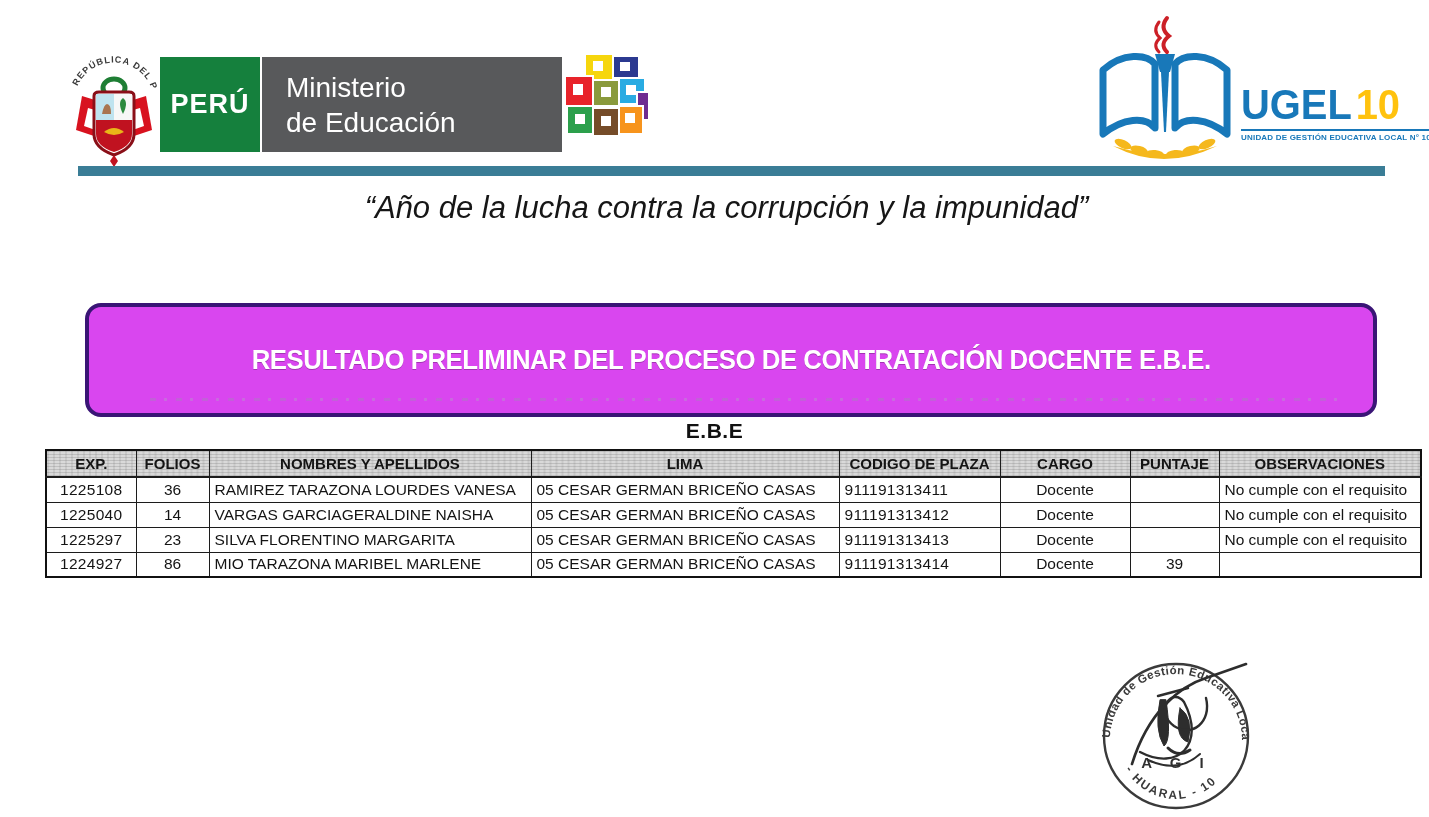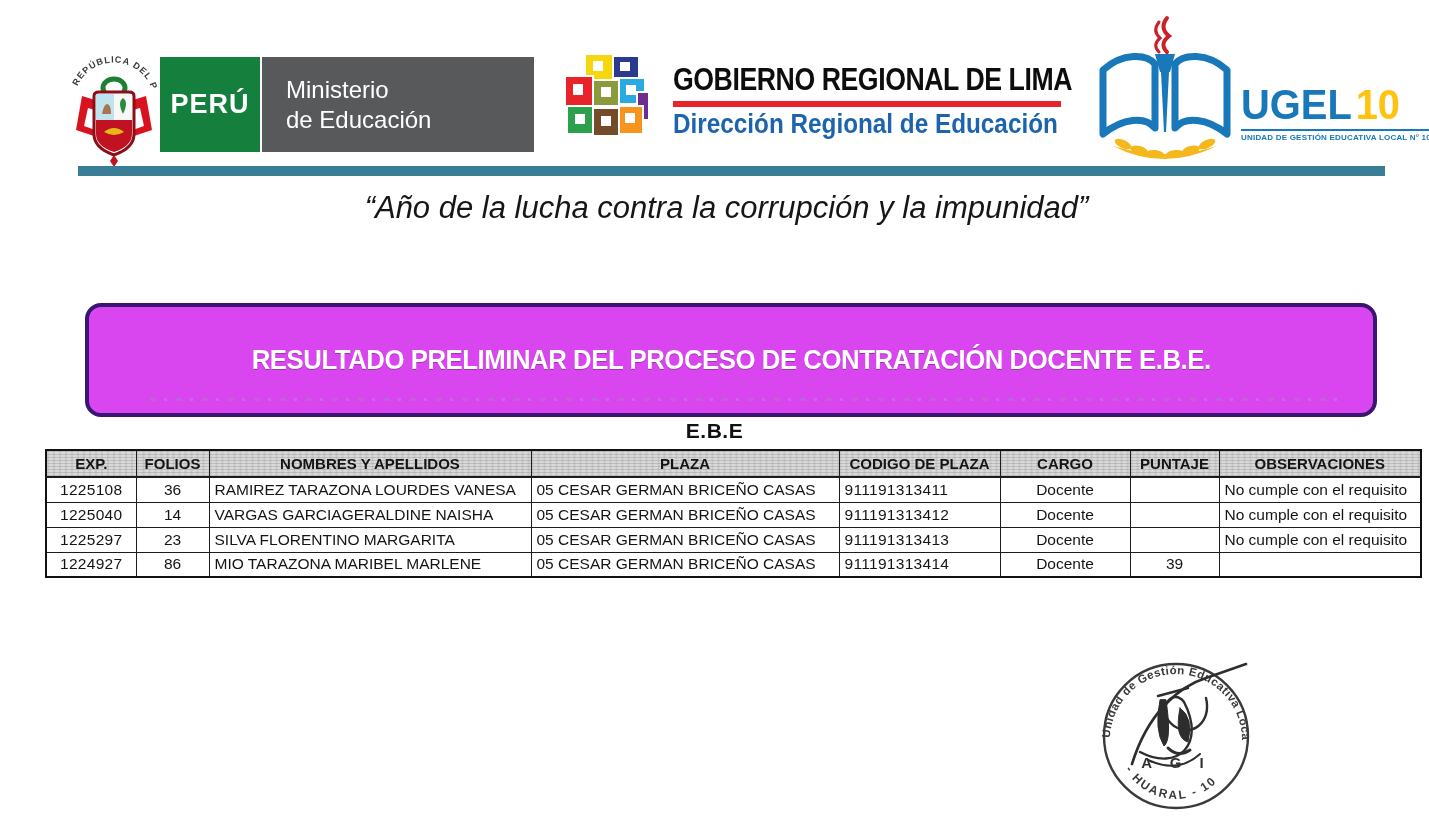--- a/index.html
+++ b/index.html
@@ -7,23 +7,23 @@
   .page { position:relative; width:1429px; height:817px; background:#fff; overflow:hidden; }
 
   
   .hdr { position:absolute; top:0; left:0; width:100%; height:180px; }
 
   .coat { position:absolute; left:68px; top:48px; }
 
   .peru-block { position:absolute; left:160px; top:57px; width:100px; height:95px;
     background:#15803d; color:#fff; display:flex; align-items:center; justify-content:center;
     font-size:27px; font-weight:bold; letter-spacing:1px; }
-  .gray-block { position:absolute; left:262px; top:57px; width:272px; height:95px;
+  .gray-block { position:absolute; left:262px; top:57px; width:300px; height:95px;
     background:#58595b; color:#fff; display:flex; flex-direction:column; justify-content:center;
-    padding-left:24px; font-size:24px; line-height:1.25; }
+    padding-left:24px; font-size:28px; line-height:1.25; }
 
   .regional { position:absolute; left:563px; top:52px; display:flex; align-items:flex-start; }
   .puzzle { margin-right:22px; }
   .regional-text { padding-top:10px; }
   .regional-title { font-weight:bold; font-size:31px; color:#0d0d0d; white-space:nowrap;
     transform:scaleX(.86); transform-origin:left; letter-spacing:-0.5px; }
   .regional-underline { width:388px; height:6px; background:#e8232a; margin-top:3px; }
   .regional-subtitle { font-weight:bold; font-size:27px; color:#1c64ae; white-space:nowrap;
     transform:scaleX(.9); transform-origin:left; margin-top:2px; }
 
@@ -129,25 +129,20 @@
           <rect x="30" y="9" width="10" height="10"></rect>
           <rect x="57" y="10" width="10" height="9"></rect>
           <rect x="10" y="32" width="10" height="11"></rect>
           <rect x="38" y="35" width="10" height="10"></rect>
           <rect x="63" y="33" width="10" height="10"></rect>
           <rect x="12" y="62" width="10" height="10"></rect>
           <rect x="38" y="64" width="10" height="10"></rect>
           <rect x="62" y="61" width="10" height="10"></rect>
         </g>
       </svg>
-      <div class="regional-text">
-        <div class="regional-title">GOBIERNO REGIONAL DE LIMA</div>
-        <div class="regional-underline"></div>
-        <div class="regional-subtitle">Dirección Regional de Educación</div>
-      </div>
     </div>
 
     <div class="ugel">
       <svg width="140" height="158" viewBox="0 0 140 158">
         <path d="M 72 8 q -8 10 2 18 q -10 8 -2 16" fill="none" stroke="#cc2027" stroke-width="4" stroke-linecap="round"></path>
         <path d="M 64 12 q -7 9 1 16 q -8 7 -1 14" fill="none" stroke="#cc2027" stroke-width="3" stroke-linecap="round"></path>
         <path d="M 60 44 L 80 44 L 75 62 L 65 62 Z" fill="#1878b9"></path>
         <path d="M 66 62 L 74 62 L 71 122 L 69 122 Z" fill="#1878b9"></path>
         <path d="M 8 60 C 28 42, 52 44, 60 54 L 60 118 C 50 106, 28 108, 8 124 Z" fill="#ffffff" stroke="#1878b9" stroke-width="7" stroke-linejoin="round"></path>
         <path d="M 132 60 C 112 42, 88 44, 80 54 L 80 118 C 90 106, 112 108, 132 124 Z" fill="#ffffff" stroke="#1878b9" stroke-width="7" stroke-linejoin="round"></path>
@@ -190,21 +185,21 @@
       <col style="width:161px">
         <col style="width:130px">
         <col style="width:89px">
         <col style="width:202px">
     </colgroup>
     <thead>
       <tr>
         <th>EXP.</th>
         <th>FOLIOS</th>
         <th>NOMBRES Y APELLIDOS</th>
-        <th>PLAZA</th>
+        <th>LIMA</th>
         <th>CODIGO DE PLAZA</th>
         <th>CARGO</th>
         <th>PUNTAJE</th>
         <th>OBSERVACIONES</th>
       </tr>
     </thead>
     <tbody>
       <tr>
         <td class="c-center num">1225108</td>
         <td class="c-center">36</td>

